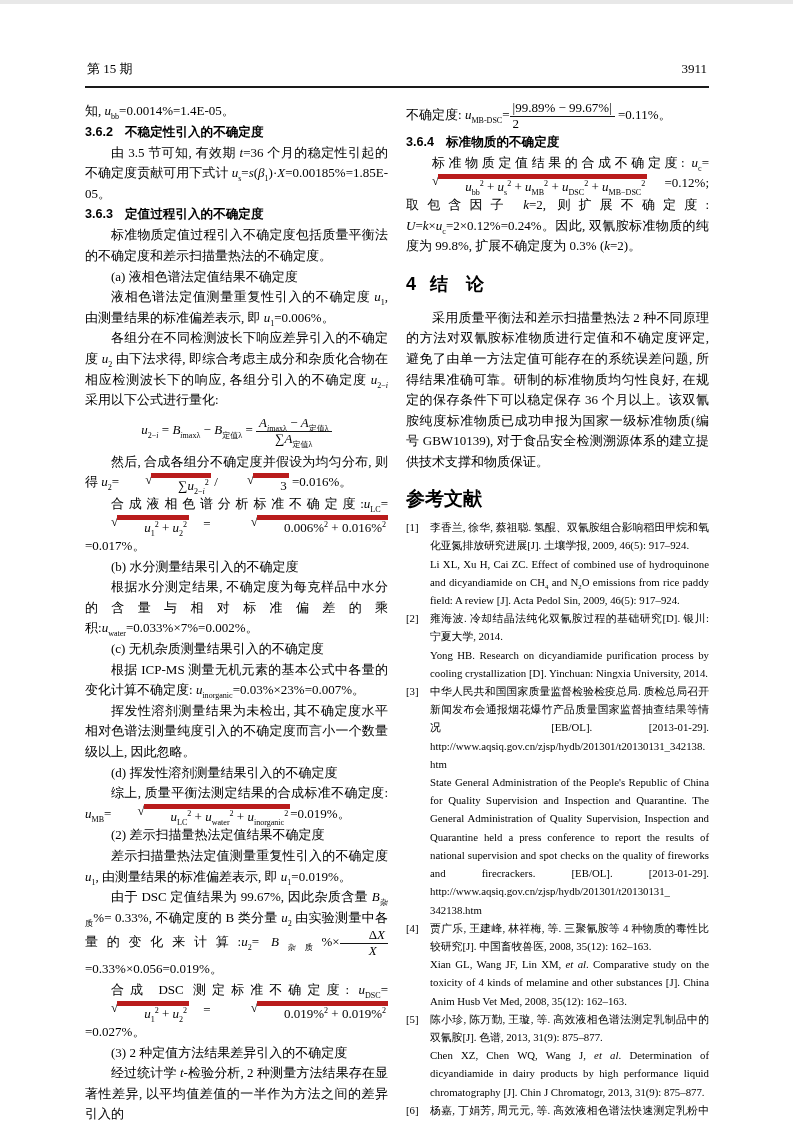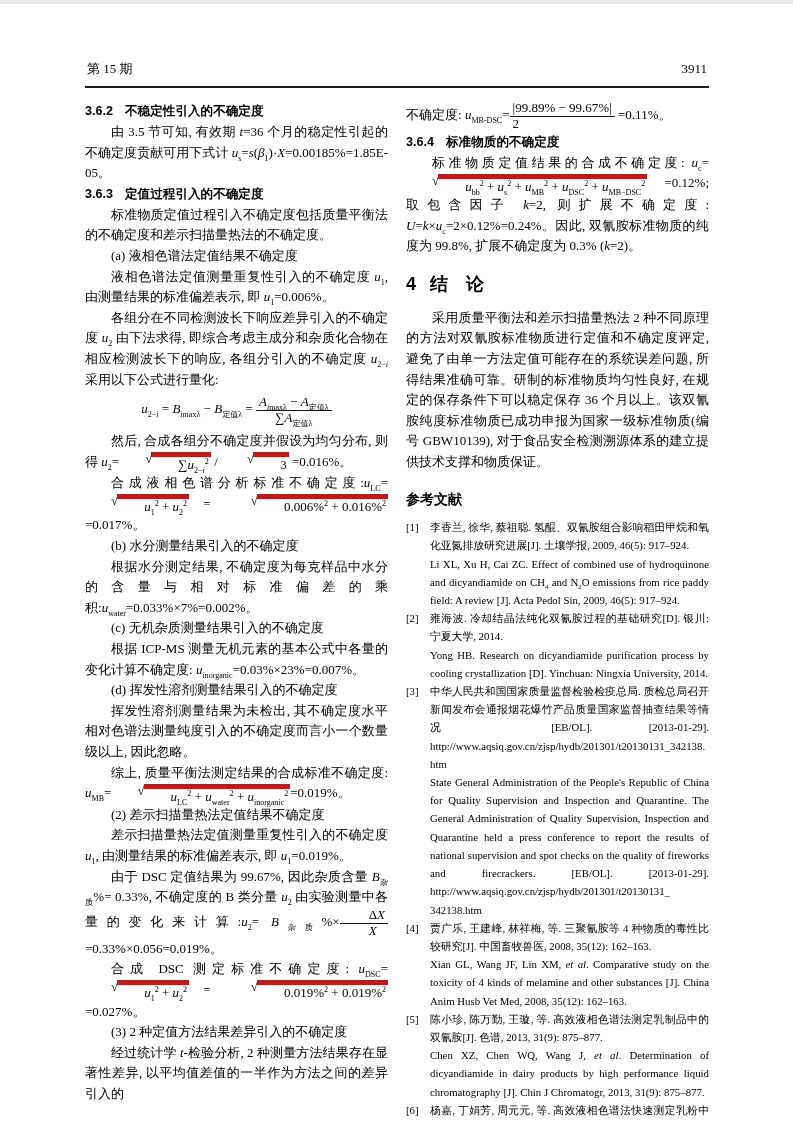--- a/index.html
+++ b/index.html
@@ -35,41 +35,42 @@
   .h1 .hnum{margin-right:14px;}
   .formula{text-align:center;text-indent:0 !important;margin:5px 0;}
   .frac{display:inline-block;vertical-align:middle;line-height:1.15;}
   .frac .num{display:block;padding:0 3px;border-bottom:1px solid #141414;}
   .frac .den{display:block;padding:0 3px;}
   .sqrt{display:inline-flex;align-items:stretch;vertical-align:middle;line-height:1.25;}
   .sqrt::before{content:"√";align-self:flex-start;line-height:1.1;}
   .sqrt .rad{border-top:5px solid #b91c1c;padding:0 2px 0 1px;margin-left:-1px;}
   .refs-heading{
     font-family:"Liberation Sans","DejaVu Sans",sans-serif;
-    font-weight:700;font-size:14px;text-align:left;margin:16px 0 9px 0;
+    font-weight:700;font-size:19px;text-align:left;margin:16px 0 9px 0;
   }
   .ref{display:flex;font-size:10.8px;line-height:18.2px;}
   .ref-num{width:24px;flex:none;}
   .ref-body{flex:1;min-width:0;}
   .ref-zh,.ref-en{display:block;text-align:justify;overflow-wrap:anywhere;}
 </style>
 </head>
 <body>
 
 <div class="sheet">
 
   <div class="header">
     <span>第 15 期</span>
     <span>3911</span>
   </div>
   <div class="rule"></div>
 
   <div class="columns">
 
     <div class="col">
+      <p class="noindent">知, <i>u</i><sub>bb</sub>=0.0014%=1.4E-05。</p>
       <div class="h3">
         <span class="hnum">3.6.2</span><span>不稳定性引入的不确定度</span>
       </div>
       <p>由 3.5 节可知, 有效期 <i>t</i>=36 个月的稳定性引起的不确定度贡献可用下式计 <i>u</i><sub>s</sub>=<i>s</i>(<i>β</i><sub>1</sub>)·<i>X</i>=0.00185%=1.85E-05。</p>
       <div class="h3">
         <span class="hnum">3.6.3</span><span>定值过程引入的不确定度</span>
       </div>
       <p>标准物质定值过程引入不确定度包括质量平衡法的不确定度和差示扫描量热法的不确定度。</p>
       <p>(a) 液相色谱法定值结果不确定度</p>
       <p>液相色谱法定值测量重复性引入的不确定度 <i>u</i><sub>1</sub>, 由测量结果的标准偏差表示, 即 <i>u</i><sub>1</sub>=0.006%。</p>
@@ -82,22 +83,22 @@
           </span> =0.016%。</p>
       <p>合成液相色谱分析标准不确定度:<i>u</i><sub>LC</sub>=<span class="sqrt">
             <span class="rad"><i>u</i><sub>1</sub><sup>2</sup> + <i>u</i><sub>2</sub><sup>2</sup></span>
           </span> = <span class="sqrt">
             <span class="rad">0.006%<sup>2</sup> + 0.016%<sup>2</sup></span>
           </span>=0.017%。</p>
       <p>(b) 水分测量结果引入的不确定度</p>
       <p>根据水分测定结果, 不确定度为每克样品中水分的含量与相对标准偏差的乘积:<i>u</i><sub>water</sub>=0.033%×7%=0.002%。</p>
       <p>(c) 无机杂质测量结果引入的不确定度</p>
       <p>根据 ICP-MS 测量无机元素的基本公式中各量的变化计算不确定度: <i>u</i><sub>inorganic</sub>=0.03%×23%=0.007%。</p>
+      <p>挥发性溶剂测量结果为未检出, 其不确定度水平相对色谱法测量纯度引入的不确定度而言小一个数量级以上, 因此忽略。</p>
       <p>(d) 挥发性溶剂测量结果引入的不确定度</p>
-      <p>挥发性溶剂测量结果为未检出, 其不确定度水平相对色谱法测量纯度引入的不确定度而言小一个数量级以上, 因此忽略。</p>
       <p>综上, 质量平衡法测定结果的合成标准不确定度: <i>u</i><sub>MB</sub>=<span class="sqrt">
             <span class="rad"><i>u</i><sub>LC</sub><sup>2</sup> + <i>u</i><sub>water</sub><sup>2</sup> + <i>u</i><sub>inorganic</sub><sup>2</sup></span>
           </span>=0.019%。</p>
       <p>(2) 差示扫描量热法定值结果不确定度</p>
       <p>差示扫描量热法定值测量重复性引入的不确定度 <i>u</i><sub>1</sub>, 由测量结果的标准偏差表示, 即 <i>u</i><sub>1</sub>=0.019%。</p>
       <p>由于 DSC 定值结果为 99.67%, 因此杂质含量 <i>B</i><sub>杂质</sub>%= 0.33%, 不确定度的 B 类分量 <i>u</i><sub>2</sub> 由实验测量中各量的变化来计算:<i>u</i><sub>2</sub>= <i>B</i><sub>杂质</sub>%×<span class="frac"><span class="num">Δ<i>X</i></span><span class="den"><i>X</i></span></span> =0.33%×0.056=0.019%。</p>
       <p>合成 DSC 测定标准不确定度: <i>u</i><sub>DSC</sub>=<span class="sqrt">
             <span class="rad"><i>u</i><sub>1</sub><sup>2</sup> + <i>u</i><sub>2</sub><sup>2</sup></span>
           </span> = <span class="sqrt">
             <span class="rad">0.019%<sup>2</sup> + 0.019%<sup>2</sup></span>

